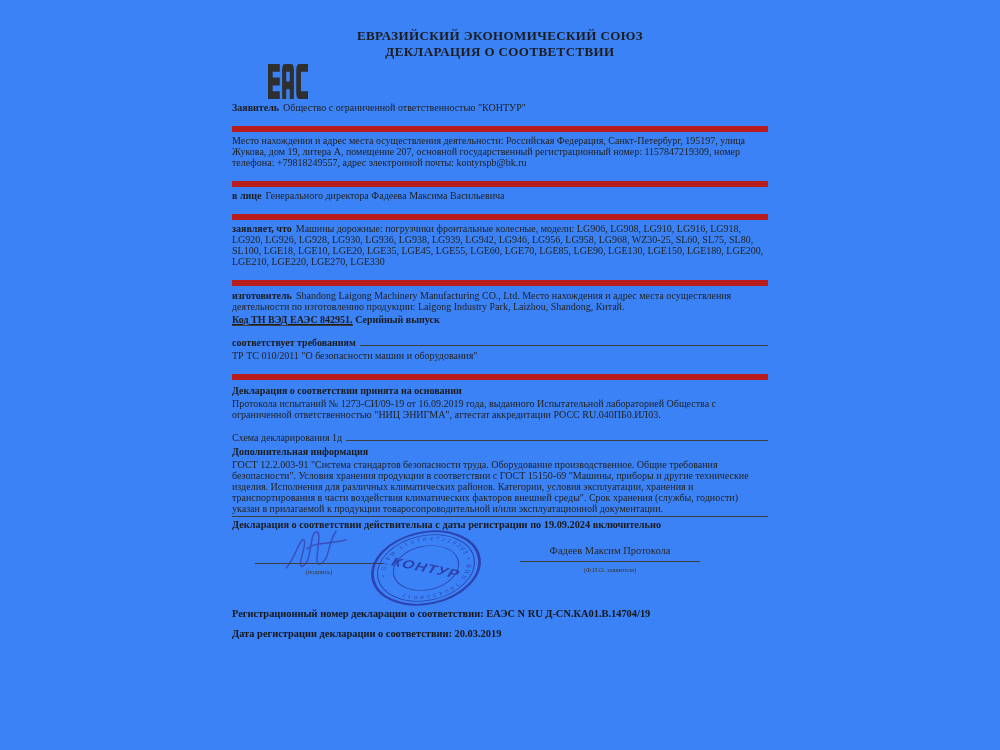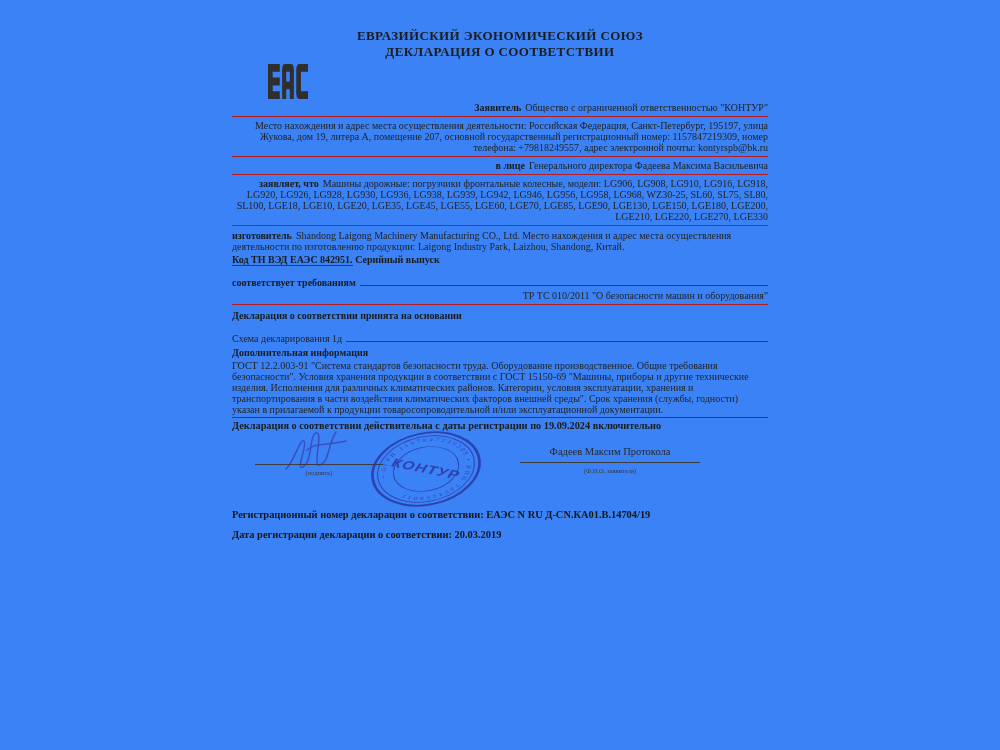--- a/index.html
+++ b/index.html
@@ -5,26 +5,26 @@
   html,body{margin:0;padding:0;background:#ffffff;}
   .canvas{position:relative;width:1000px;height:750px;background:#3b82f6;overflow:hidden;
           font-family:"Liberation Serif", serif;}
   .doc{position:absolute;left:232px;top:28px;width:536px;color:#232323;
        font-size:10px;line-height:11px;}
   .title{ text-align:center;font-weight:bold;font-size:13px;line-height:16px;letter-spacing:.4px;color:#1c1c1c;}
   .eac{position:absolute;left:36px;top:36px;}
   .b{font-weight:bold;color:#1b1b1b;}
   .lbl{font-weight:bold;margin-right:4px;color:#1b1b1b;}
   .row{position:relative;}
-  .u-full{border-bottom:1px solid #b91c1c;padding-bottom:3px;text-align:right;}
+  .u-full{border-bottom:6px solid #b91c1c;padding-bottom:13px;}
   .hline{border-bottom:1px solid #3d3d3d;height:0;margin:2px 0 1px 0;}
   .mt2{margin-top:2px}.mt3{margin-top:3px}.mt4{margin-top:4px}.mt5{margin-top:5px}.mt6{margin-top:6px}.mt42{margin-top:42px}.mt9{margin-top:9px}
   .flexline{display:flex;align-items:flex-end;margin-top:12px;}
   .flexline .filler{flex:1;border-bottom:1px solid #3d3d3d;margin-bottom:2px;margin-left:4px;}
-  .underlined{border-bottom:1px solid #3d3d3d;}
+  .underlined{border-bottom:1px solid #3d3d3d;text-decoration:underline;}
   .validity{font-weight:bold;color:#1b1b1b;font-size:10.3px;}
   .sigblock{position:relative;height:70px;}
   .sigline{position:absolute;left:23px;top:31px;width:128px;border-bottom:1px solid #3d3d3d;}
   .sigcaption{position:absolute;left:23px;top:34px;width:128px;text-align:center;font-size:6.5px;color:#3a3a3a;}
   .signame{position:absolute;left:288px;top:13px;width:180px;text-align:center;font-size:10.5px;color:#2a2a2a;}
   .fioline{position:absolute;left:288px;top:29px;width:180px;border-bottom:1px solid #3d3d3d;}
   .fiocaption{position:absolute;left:288px;top:32px;width:180px;text-align:center;font-size:6.5px;color:#3a3a3a;}
   .signature-svg{position:absolute;left:48px;top:-9px;}
   .stamp{position:absolute;left:137px;top:-21px;width:114px;height:114px;
          transform:rotate(-12deg) scaleY(0.66);opacity:.88;}
@@ -75,20 +75,21 @@
 
     <div class="row flexline mt2">
       <span class="b">соответствует требованиям</span>
       <span class="filler"></span>
     </div>
 
     <div class="row u-full mt2">ТР ТС 010/2011 "О безопасности машин и оборудования"</div>
 
     <div class="row b mt5">Декларация о соответствии принята на основании</div>
 
+    <div class="row mt2">Протокола испытаний № 1273-СИ/09-19 от 16.09.2019 года, выданного Испытательной лабораторией Общества с ограниченной ответственностью "НИЦ ЭНИГМА", аттестат аккредитации РОСС RU.040ПБ0.ИЛ03.</div>
 
     <div class="row flexline mt2">
       <span>Схема декларирования 1д</span>
       <span class="filler"></span>
     </div>
 
     <div class="row b mt3">Дополнительная информация</div>
 
     <div class="row mt2">ГОСТ 12.2.003-91 "Система стандартов безопасности труда. Оборудование производственное. Общие требования безопасности". Условия хранения продукции в соответствии с ГОСТ 15150-69 "Машины, приборы и другие технические изделия. Исполнения для различных климатических районов. Категории, условия эксплуатации, хранения и транспортирования в части воздействия климатических факторов внешней среды". Срок хранения (службы, годности) указан в прилагаемой к продукции товаросопроводительной и/или эксплуатационной документации.</div>
 

